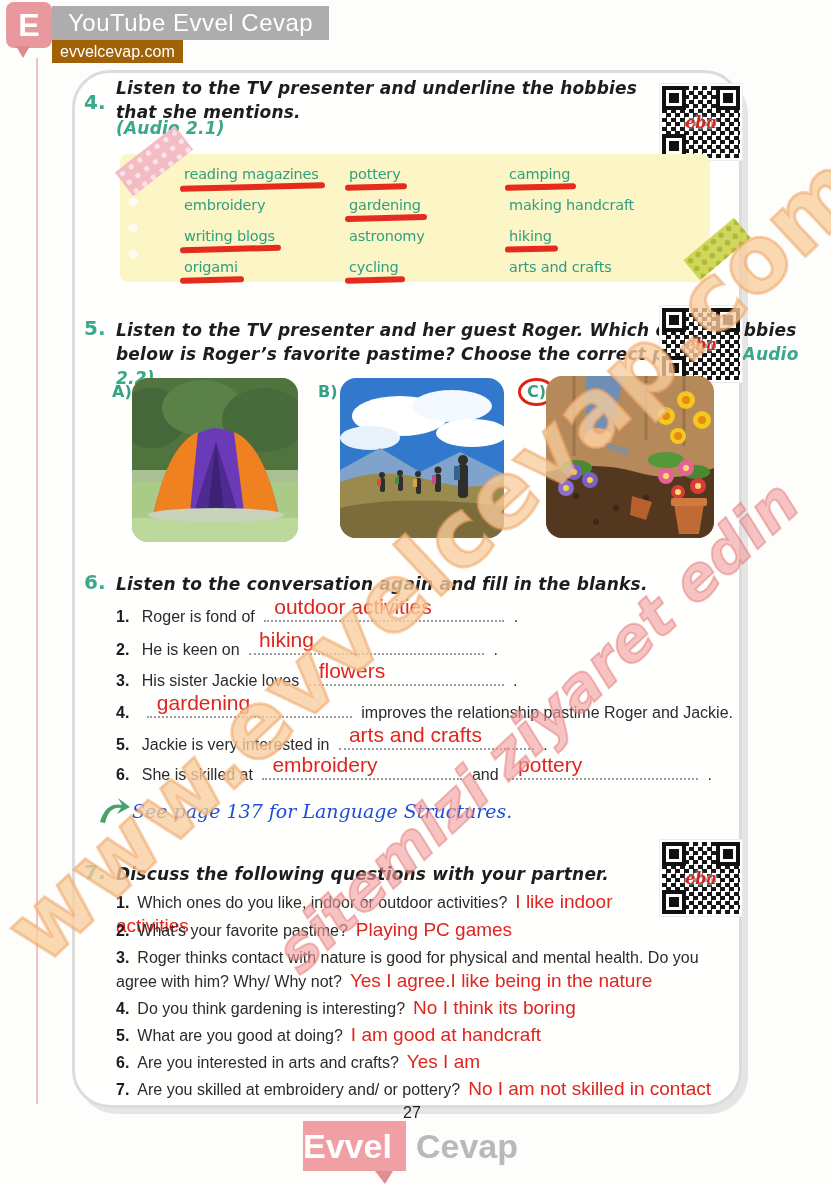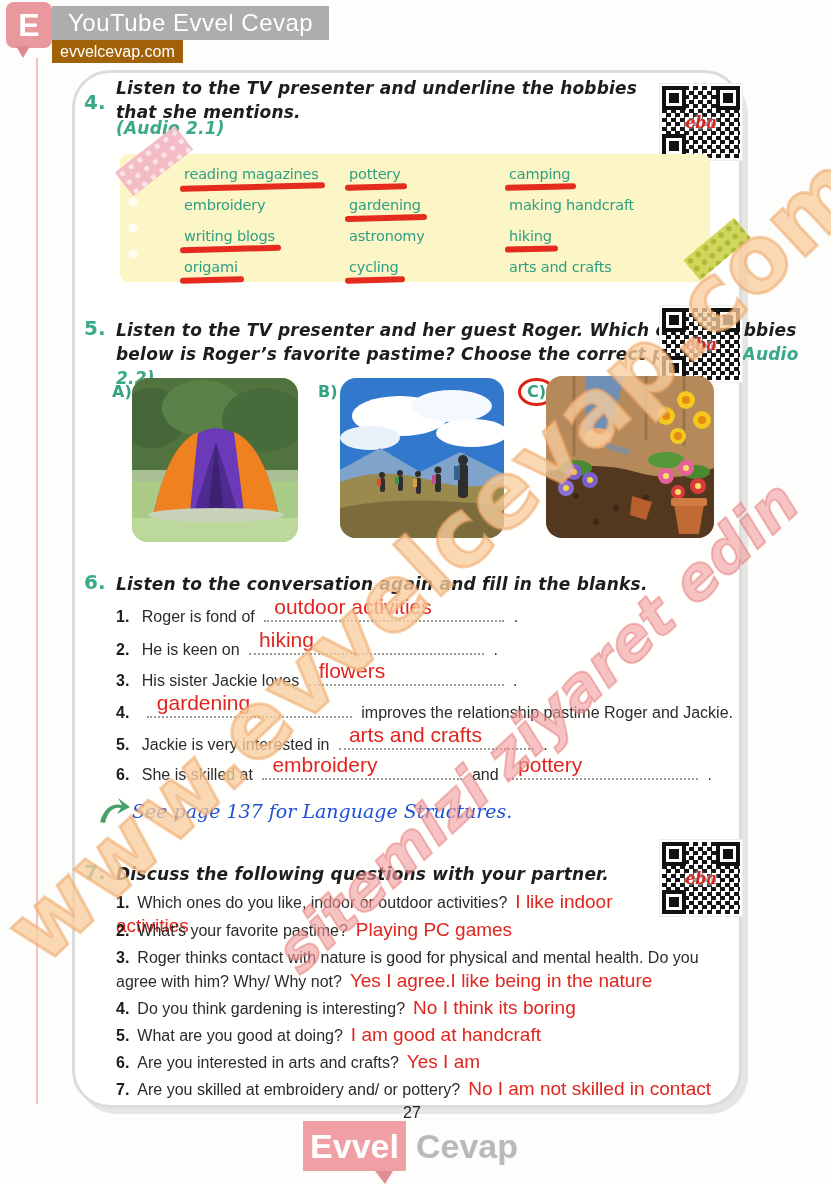--- a/index.html
+++ b/index.html
@@ -74,21 +74,21 @@
            font-size:19px;color:#1d4ed8;}
   .arrow{position:absolute;left:98px;top:798px;}
 
   
   .qrow{position:absolute;left:116px;width:618px;font-size:16px;color:#2b2b2b;line-height:23px;}
   .ans7{color:#e02420;font-size:19px;margin-left:8px;}
 
   
   .pageno{position:absolute;left:392px;top:1104px;width:40px;text-align:center;font-size:16px;color:#222;}
   .logo-box{position:absolute;left:303px;top:1121px;width:103px;height:50px;background:#f0a0a4;
-            color:#fff;font-weight:700;font-size:34px;text-align:center;line-height:50px;}
+            color:#fff;font-weight:700;font-size:34px;line-height:50px;}
   .logo-box::after{content:"";position:absolute;left:72px;top:50px;border-left:10px solid transparent;
             border-right:8px solid transparent;border-top:13px solid #e28d92;}
   .logo-gray{position:absolute;left:416px;top:1121px;height:50px;line-height:50px;
              color:#b9b9b9;font-weight:700;font-size:34px;}
 
   
   .wm{position:absolute;white-space:nowrap;pointer-events:none;z-index:30;
       font-family:"DejaVu Sans",sans-serif;transform-origin:0 0;}
   .wm1{left:-15px;top:905px;transform:rotate(-43deg);font-size:92px;font-weight:800;letter-spacing:1px;
        color:rgba(247,205,158,.78);-webkit-text-stroke:3px rgba(238,166,104,.55);}

